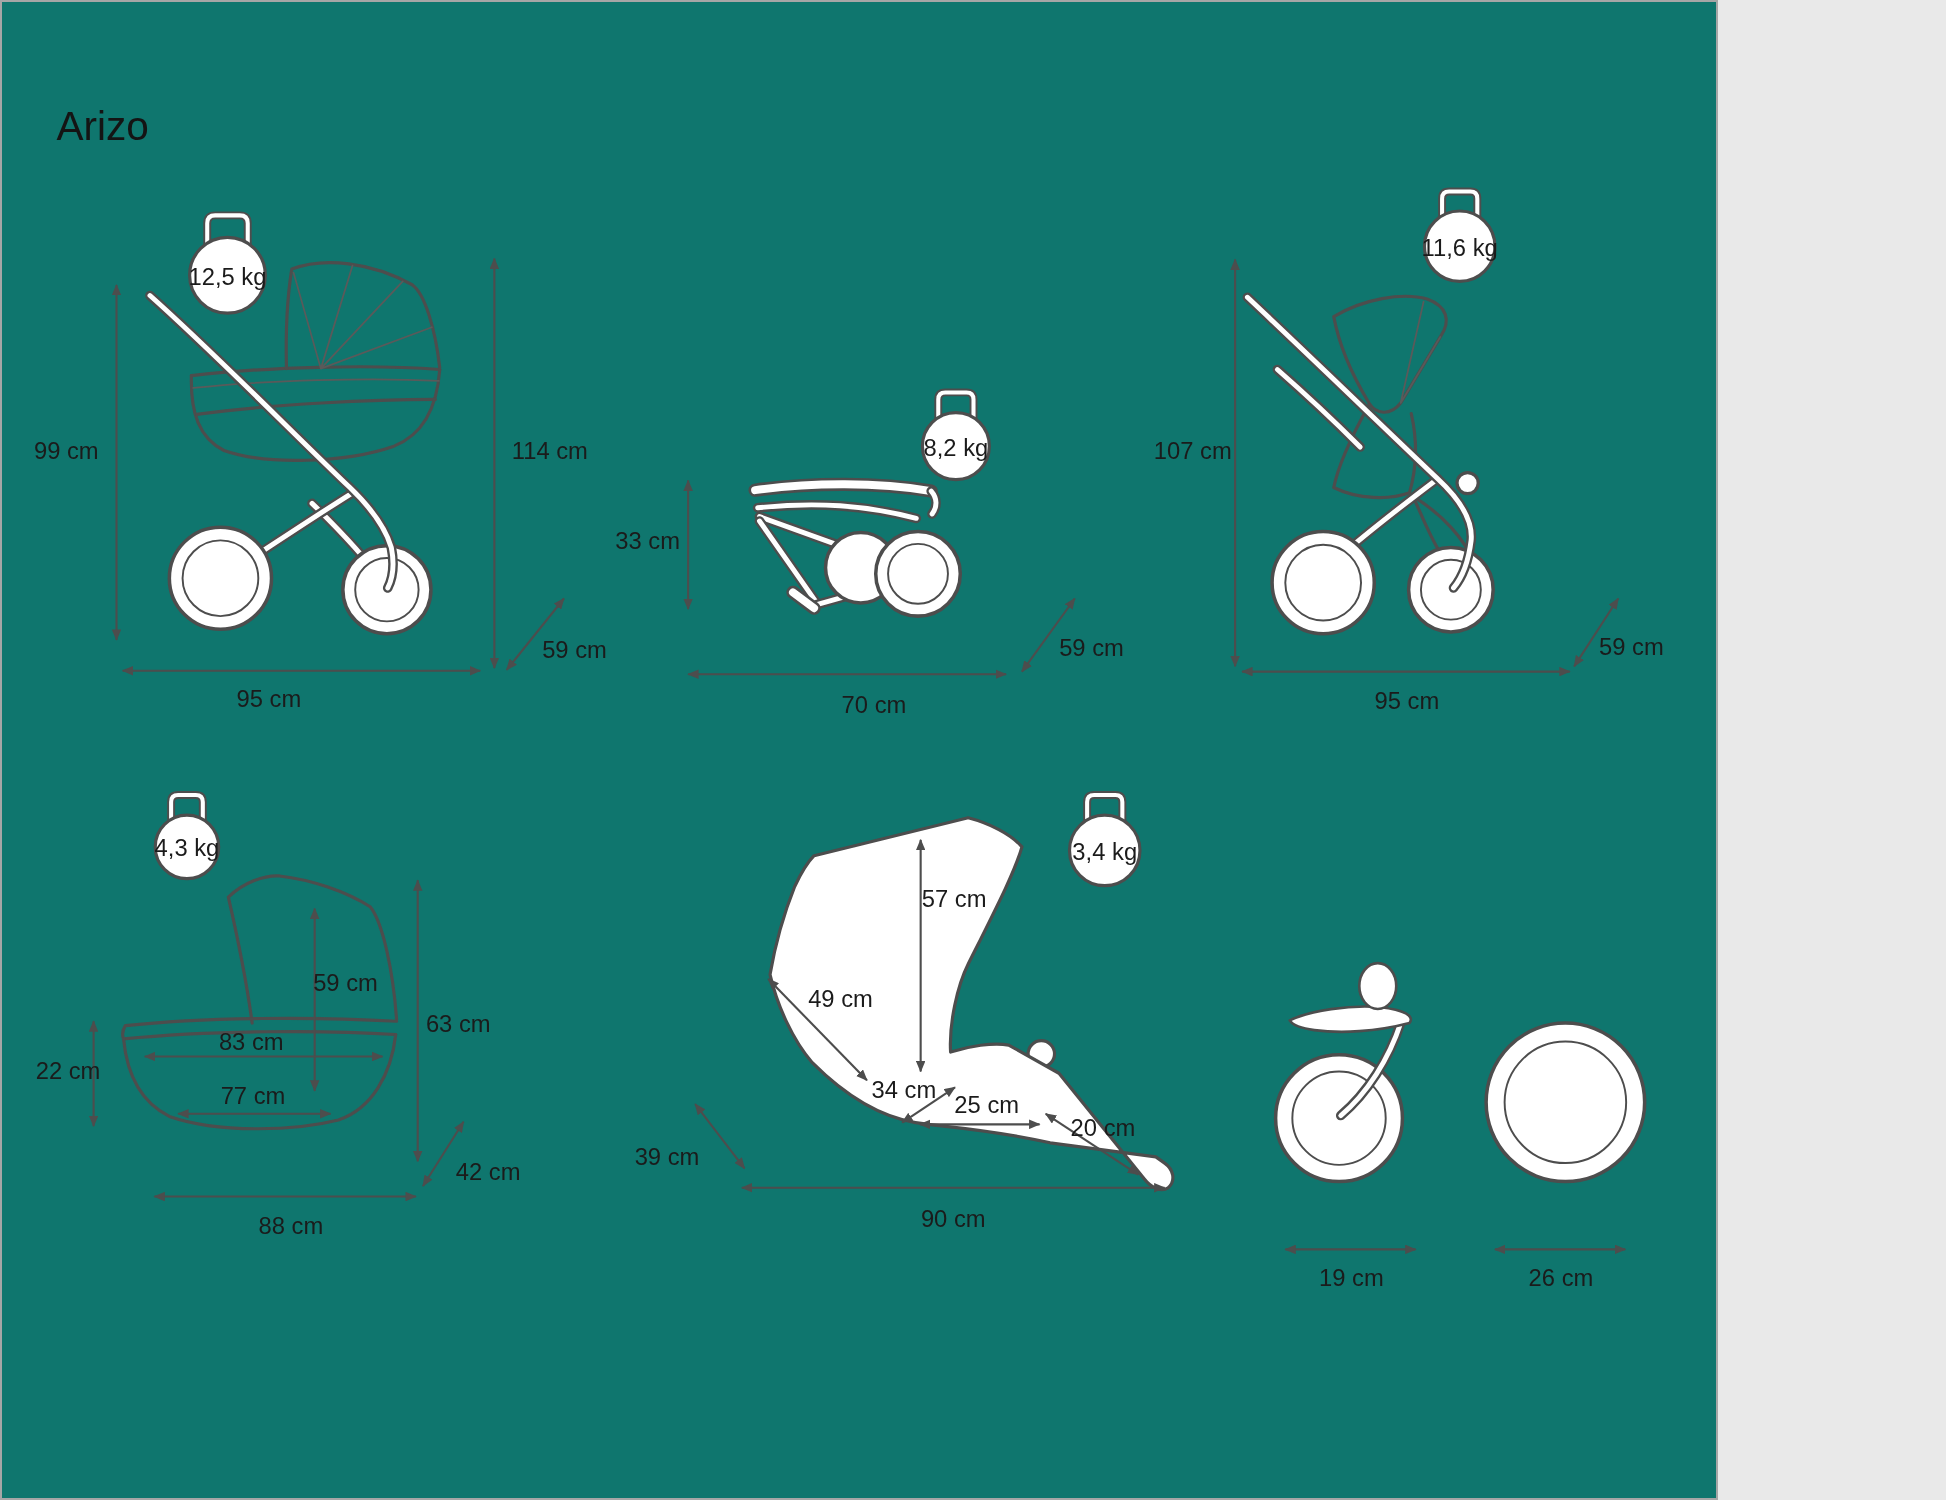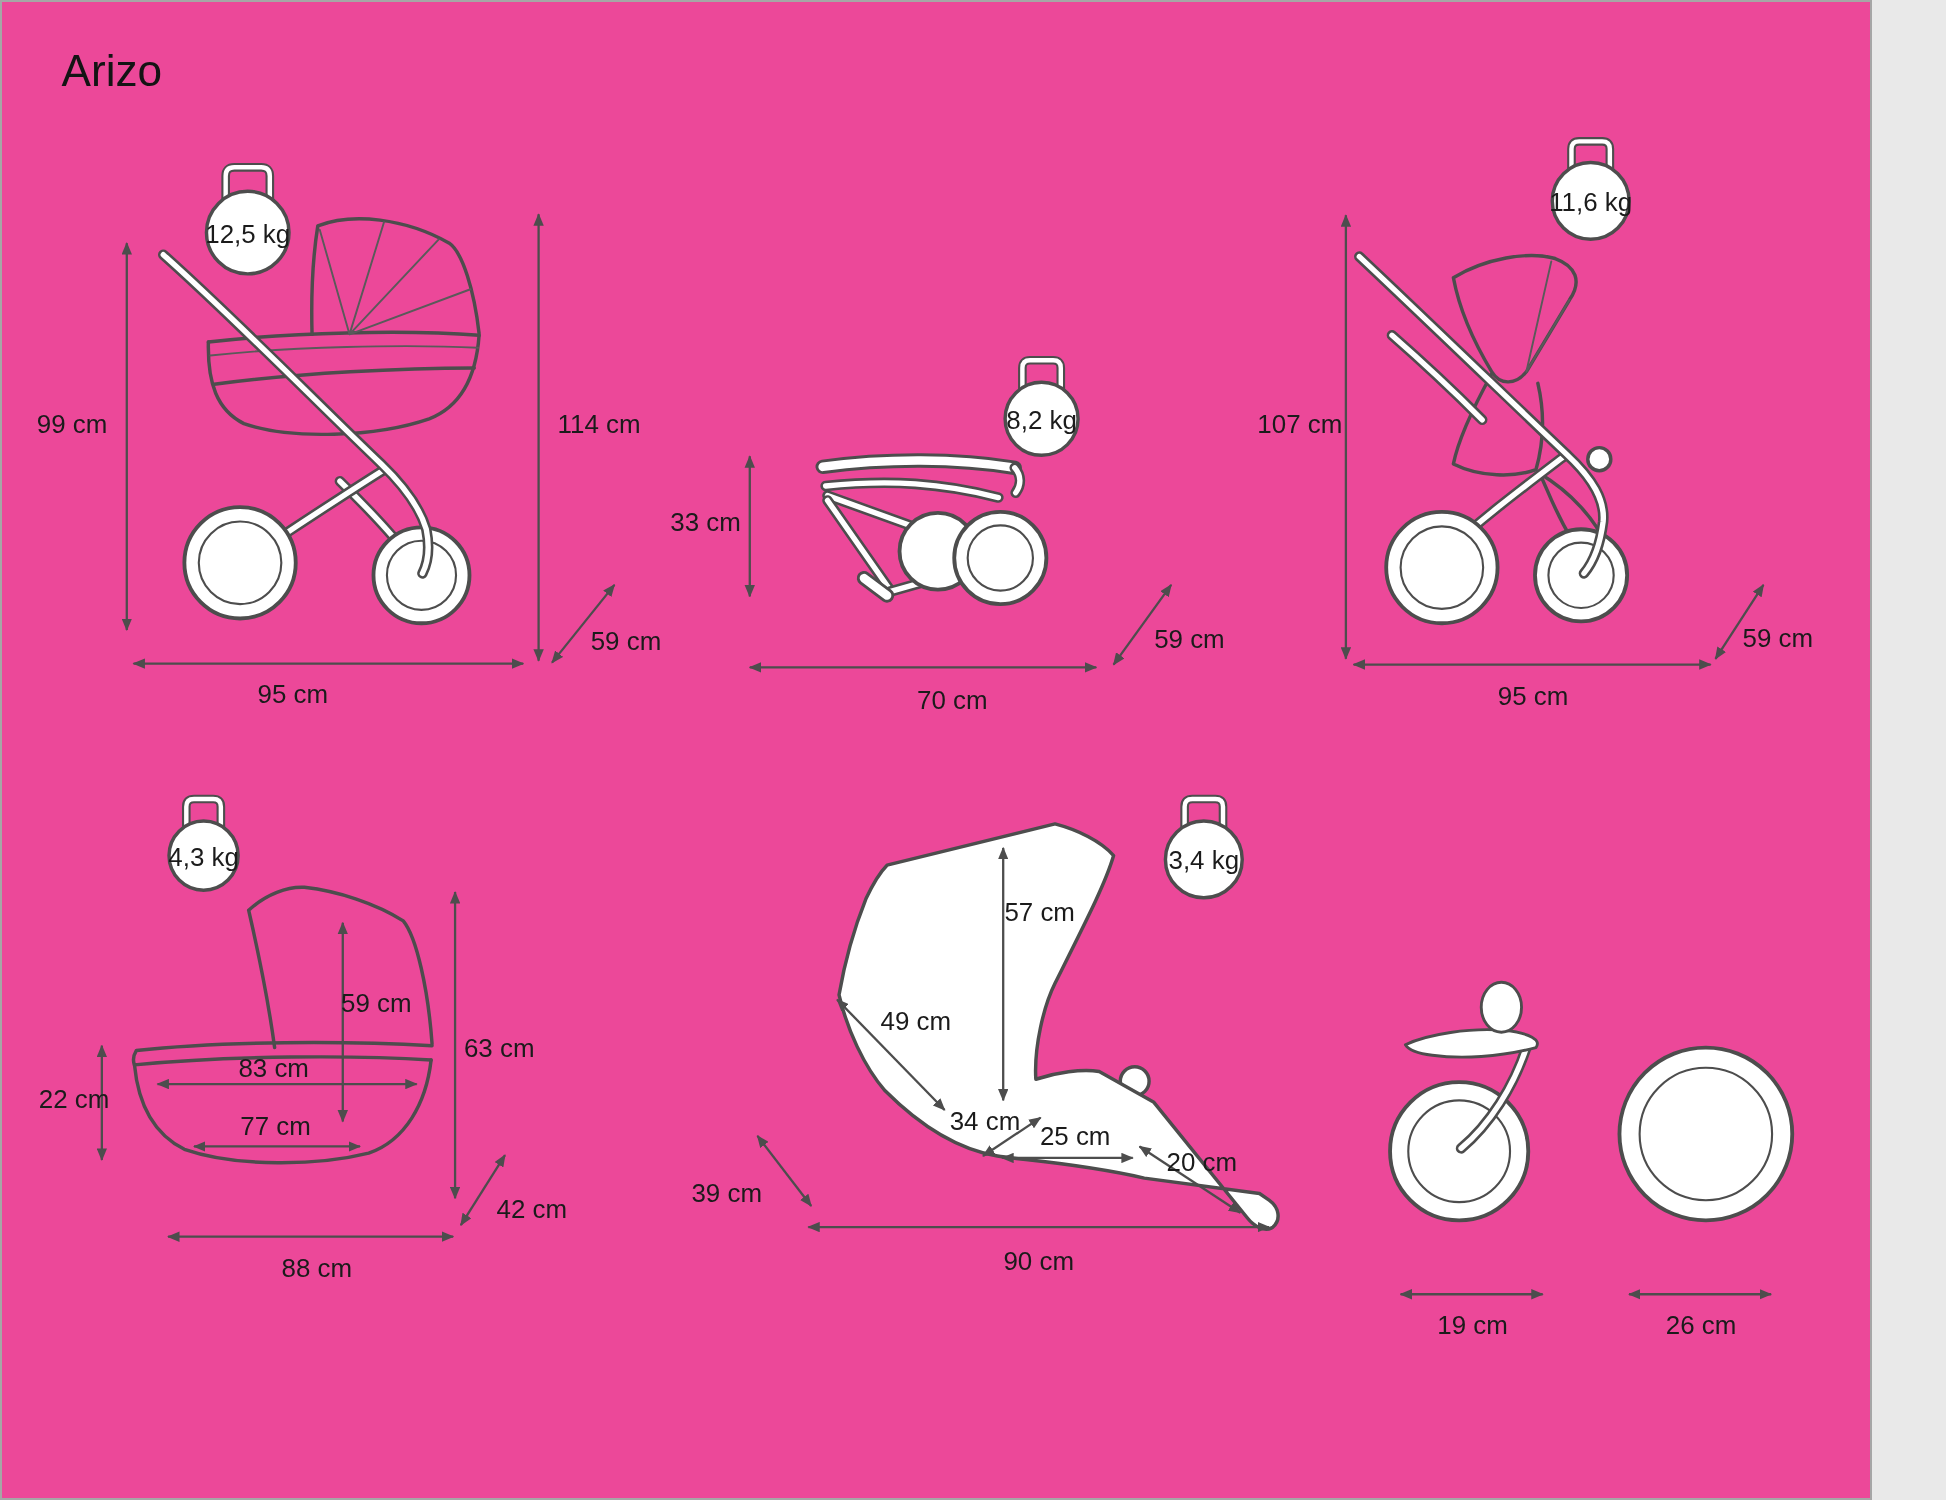--- a/index.html
+++ b/index.html
@@ -1,19 +1,19 @@
 <!DOCTYPE html>
 <html><head>
 <meta charset="utf-8">
 <style>
   html,body{margin:0;padding:0;background:#e9e9e9;}
   .page{
     position:relative;
-    width:1872px;height:1500px;
-    background:#ec4899;
+    width:1718px;height:1500px;
+    background:#0f766e;
     border:2px solid #a6a6a6;
     box-sizing:border-box;
     font-family:"Liberation Sans", sans-serif;
     overflow:hidden;
   }
   svg{display:block;width:100%;height:100%;}
   .title{font:400 46px "Liberation Sans", sans-serif;fill:#141414;}
   .lbl{font:400 27px "Liberation Sans", sans-serif;fill:#1b1b1b;}
   .dim{stroke:#4d4d4d;stroke-width:2.4;fill:none;}
   .ln{fill:none;stroke:#4d4d4d;stroke-width:3.6;stroke-linecap:round;stroke-linejoin:round;}

